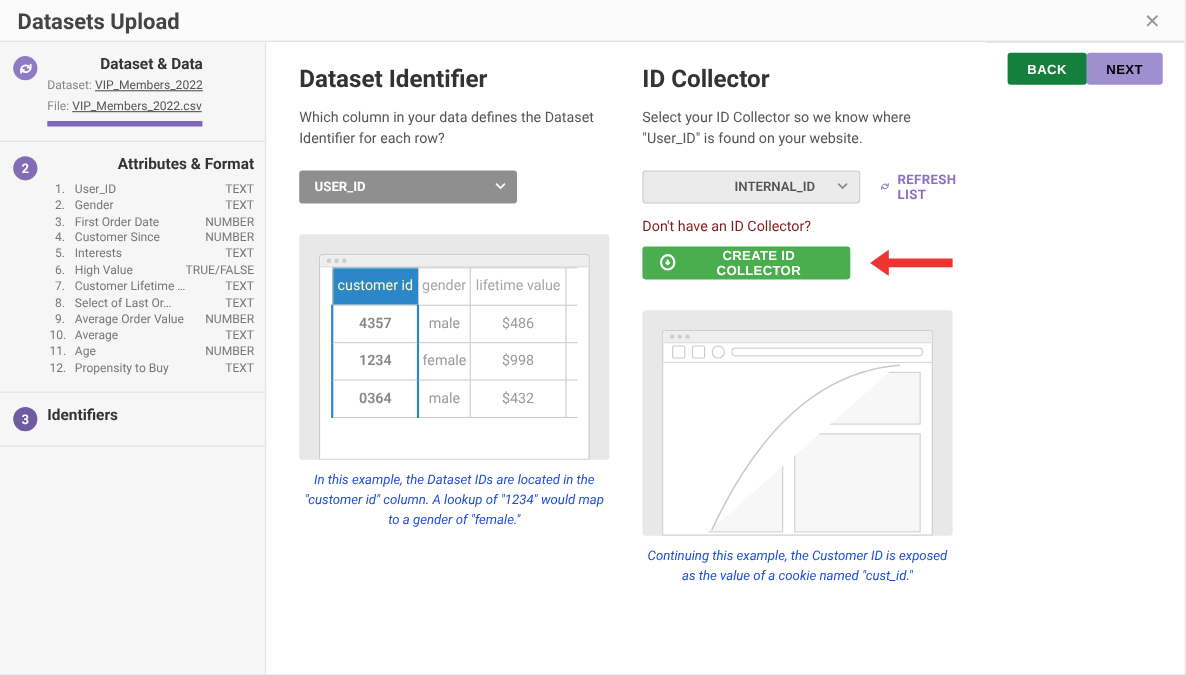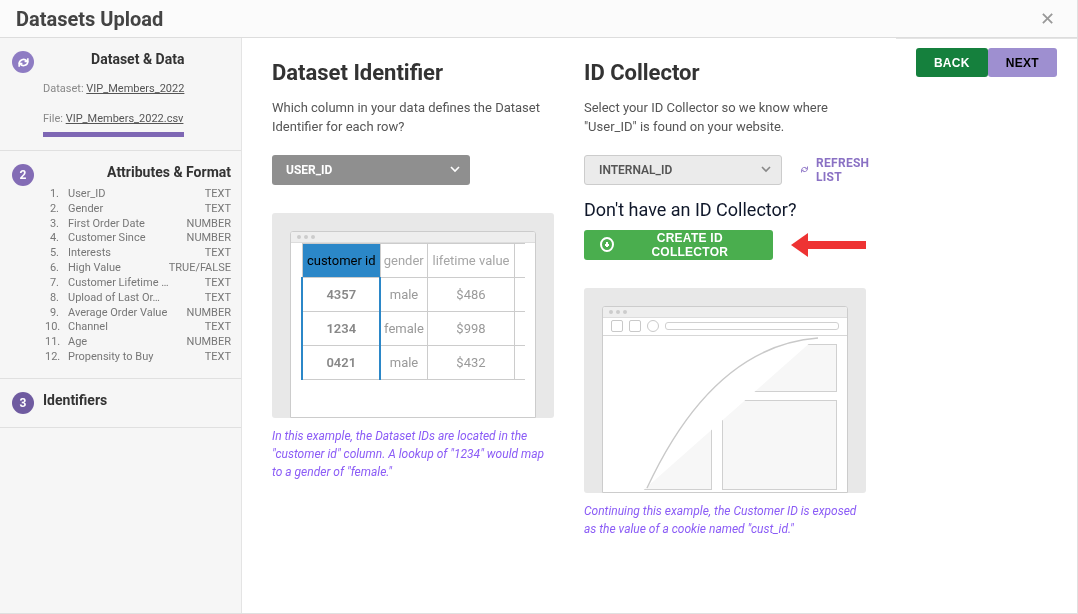--- a/index.html
+++ b/index.html
@@ -10,63 +10,63 @@
 .close { font-size: 18px; color: #999; cursor: pointer; padding:4px 6px;}
 .body { flex: 1; display: flex; min-height: 0; }
 .sidebar { width: 242px; background: #f6f6f6; border-right: 1px solid #e4e4e4; overflow-y: auto; }
 .step { border-bottom: 1px solid #e0e0e0; padding: 13px 10px 13px 12px; }
 .step-head { display: flex; align-items: flex-start; gap: 9px; }
 .step-icon { width: 22px; height: 22px; border-radius: 50%; display: flex; align-items: center; justify-content: center; color: #fff; font-size: 12px; font-weight: 700; flex-shrink: 0; }
 .icon-done { background: #8e7cc3; }
 .icon-num { background: #836cb5; }
 .icon-num3 { background: #6f5ba0; }
 .step-title { font-size: 14px; font-weight: 700; color: #333; text-align: right; }
-.step-sub { font-size: 11px; color: #666; margin-top: 14px; line-height: 1.45; }
+.step-sub { font-size: 11px; color: #666; margin-top: 3px; line-height: 1.45; }
 .step-sub .lab { color: #888; }
 .step-sub a { color: #555; text-decoration: underline; }
 .progress { height: 5px; background: #d9d1ea; margin-top: 5px; }
 .progress > div { height: 100%; width: 100%; background: #7e67b4; }
 .attrs { margin-top: 7px; margin-left: 2px; }
 .attr-row { display: flex; justify-content: space-between; font-size: 11px; color: #777; line-height: 1.35; gap: 4px; }
 .attr-row .num { width: 14px; text-align: right; flex-shrink:0;}
 .attr-row .nm { flex: 1; margin-left: 5px; white-space: nowrap; overflow: hidden; text-overflow: ellipsis; }
 .attr-row .typ { flex-shrink: 0; }
 .main { flex: 1; display: flex; flex-direction: row; position: relative; }
 .content { flex: 1; overflow: auto; padding: 22px 30px 8px 30px; }
 .cols { display: flex; gap: 30px; }
 .col { flex: 1; min-width: 0; }
 .col h2 { font-size: 22px; font-weight: 700; color: #333; margin-bottom: 14px; }
 .col p.desc { font-size: 13px; color: #555; line-height: 1.45; margin-bottom: 18px; }
 .select { display: inline-flex; align-items: center; justify-content: space-between; height: 30px; padding: 0 10px 0 14px; border-radius: 3px; font-size: 12px; font-weight: 700; cursor: pointer; min-width: 198px; }
 .select.dark { background: #8f8f8f; color: #fff; }
-.select.light { background: #ebebeb; color: #555; border: 1px solid #ccc; font-weight:600;}
+.select.light { background: #ebebeb; color: #555; border: 1px solid #ccc; font-weight:600;justify-content:flex-end;}
 .select .chev { margin-left: 20px; }
 .row-inline { display: flex; align-items: center; gap: 18px; }
 .refresh { display: inline-flex; align-items: center; gap: 7px; color: #8a71c4; font-size: 12px; font-weight: 700; cursor: pointer; letter-spacing: 0.3px; }
-.sub-q { font-size: 18px; color: #0f172a; margin: 14px 0 10px; }
+.sub-q { font-size: 13px; color: #7f1d1d; margin: 14px 0 10px; }
 .btn-green { display: inline-flex; align-items: center; gap: 8px; background: #4aae4e; color: #fff; border: none; height: 30px; padding: 0 16px; font-size: 12px; font-weight: 700; border-radius: 3px; cursor: pointer; letter-spacing: 0.25px; }
 .btn-green .plus { width: 15px; height: 15px; border: 2px solid #fff; border-radius: 50%; position: relative; }
 .btn-green .plus::before, .btn-green .plus::after { content:""; position:absolute; background:#fff; }
 .btn-green .plus::before { left:3px; right:3px; top:50%; height:2px; transform: translateY(-50%);}
 .btn-green .plus::after { top:3px; bottom:3px; left:50%; width:2px; transform: translateX(-50%);}
 .arrow { position: relative; display: inline-block; width: 80px; height: 20px; }
 .arrow .shaft { position: absolute; left: 15px; right: 0; top: 50%; height: 8px; background: #e33; transform: translateY(-50%);}
 .arrow .head { position: absolute; left: 0; top: 50%; width: 0; height: 0; border-right: 17px solid #e33; border-top: 12px solid transparent; border-bottom: 12px solid transparent; transform: translateY(-50%);}
 .illus { margin-top: 28px; }
 .illus-box { background: #e8e8e8; border-radius: 3px; padding: 18px 18px 0 18px; height: 205px; overflow: hidden; }
-.caption { font-size: 12px; font-style: italic; color: #8b5cf6; margin-top: 9px; line-height: 1.5; }
+.caption { font-size: 12px; font-style: italic; color: #1d4ed8; text-align: center; margin-top: 9px; line-height: 1.5; }
 
 .fw { background:#fff; border:1px solid #ccc; border-radius:3px 3px 0 0; height:100%; overflow:hidden;}
 .fw .bar { height:11px; background:#eee; border-bottom:1px solid #ddd; display:flex; align-items:center; gap:3px; padding-left:6px;}
 .fw .bar span{width:4px;height:4px;border-radius:50%;background:#ccc;display:block;}
 .ft-wrap { padding: 0 10px;}
 .ft { width:100%; border-collapse: collapse;}
 .ft th,.ft td{ border:1px solid #ccc; text-align:center; font-size:13px; color:#9a9a9a; height:34px;}
 .ft th{ font-weight:400; background:#fff; color:#a6a6a6;}
-.ft th.hi{ background:#2b87c8; color:#000000;}
+.ft th.hi{ background:#2b87c8; color:#fef9c3;}
 .ft td.hi{ border-left:2px solid #2b87c8; border-right:2px solid #2b87c8; color:#888; font-weight:600;}
 
 .fb { background:#fff; border:1px solid #ccc; border-radius:3px 3px 0 0; height:100%; overflow:hidden; position:relative;}
 .fb .bar { height:11px; background:#eee; border-bottom:1px solid #ddd; display:flex; align-items:center; gap:3px; padding-left:6px;}
 .fb .bar span{width:4px;height:4px;border-radius:50%;background:#ccc;display:block;}
 .fb .toolbar { height:18px; border-bottom:1px solid #d7d7d7; display:flex; align-items:center; gap:6px; padding:0 8px;}
 .fb .toolbar .pill{ height:8px; border:1px solid #d0d0d0; border-radius:3px;}
 .fb .toolbar .tinyicon{width:12px;height:12px;border:1px solid #c9c9c9;border-radius:2px;}
 .fb .stage{position:relative; height:calc(100% - 29px);}
 .fb .block{position:absolute; border:1px solid #d0d0d0; background:#f7f7f7;}
@@ -146,31 +146,31 @@
                   <span class="nm">High Value</span>
                   <span class="typ">TRUE/FALSE</span>
                 </div>
                 <div class="attr-row">
                   <span class="num">7.</span>
                   <span class="nm">Customer Lifetime …</span>
                   <span class="typ">TEXT</span>
                 </div>
                 <div class="attr-row">
                   <span class="num">8.</span>
-                  <span class="nm">Upload of Last Or…</span>
+                  <span class="nm">Select of Last Or…</span>
                   <span class="typ">TEXT</span>
                 </div>
                 <div class="attr-row">
                   <span class="num">9.</span>
                   <span class="nm">Average Order Value</span>
                   <span class="typ">NUMBER</span>
                 </div>
                 <div class="attr-row">
                   <span class="num">10.</span>
-                  <span class="nm">Channel</span>
+                  <span class="nm">Average</span>
                   <span class="typ">TEXT</span>
                 </div>
                 <div class="attr-row">
                   <span class="num">11.</span>
                   <span class="nm">Age</span>
                   <span class="typ">NUMBER</span>
                 </div>
                 <div class="attr-row">
                   <span class="num">12.</span>
                   <span class="nm">Propensity to Buy</span>
@@ -229,21 +229,21 @@
                             <td>$486</td>
                             <td style="width:10px;border-right:none"></td>
                           </tr>
                           <tr>
                             <td class="hi">1234</td>
                             <td>female</td>
                             <td>$998</td>
                             <td style="width:10px;border-right:none"></td>
                           </tr>
                           <tr>
-                            <td class="hi">0421</td>
+                            <td class="hi">0364</td>
                             <td>male</td>
                             <td>$432</td>
                             <td style="width:10px;border-right:none"></td>
                           </tr>
                         </tbody>
                       </table>
                   </div>
                 </div>
               </div>
               <div class="caption">In this example, the Dataset IDs are located in the "customer id" column. A lookup of "1234" would map to a gender of "female."</div>

